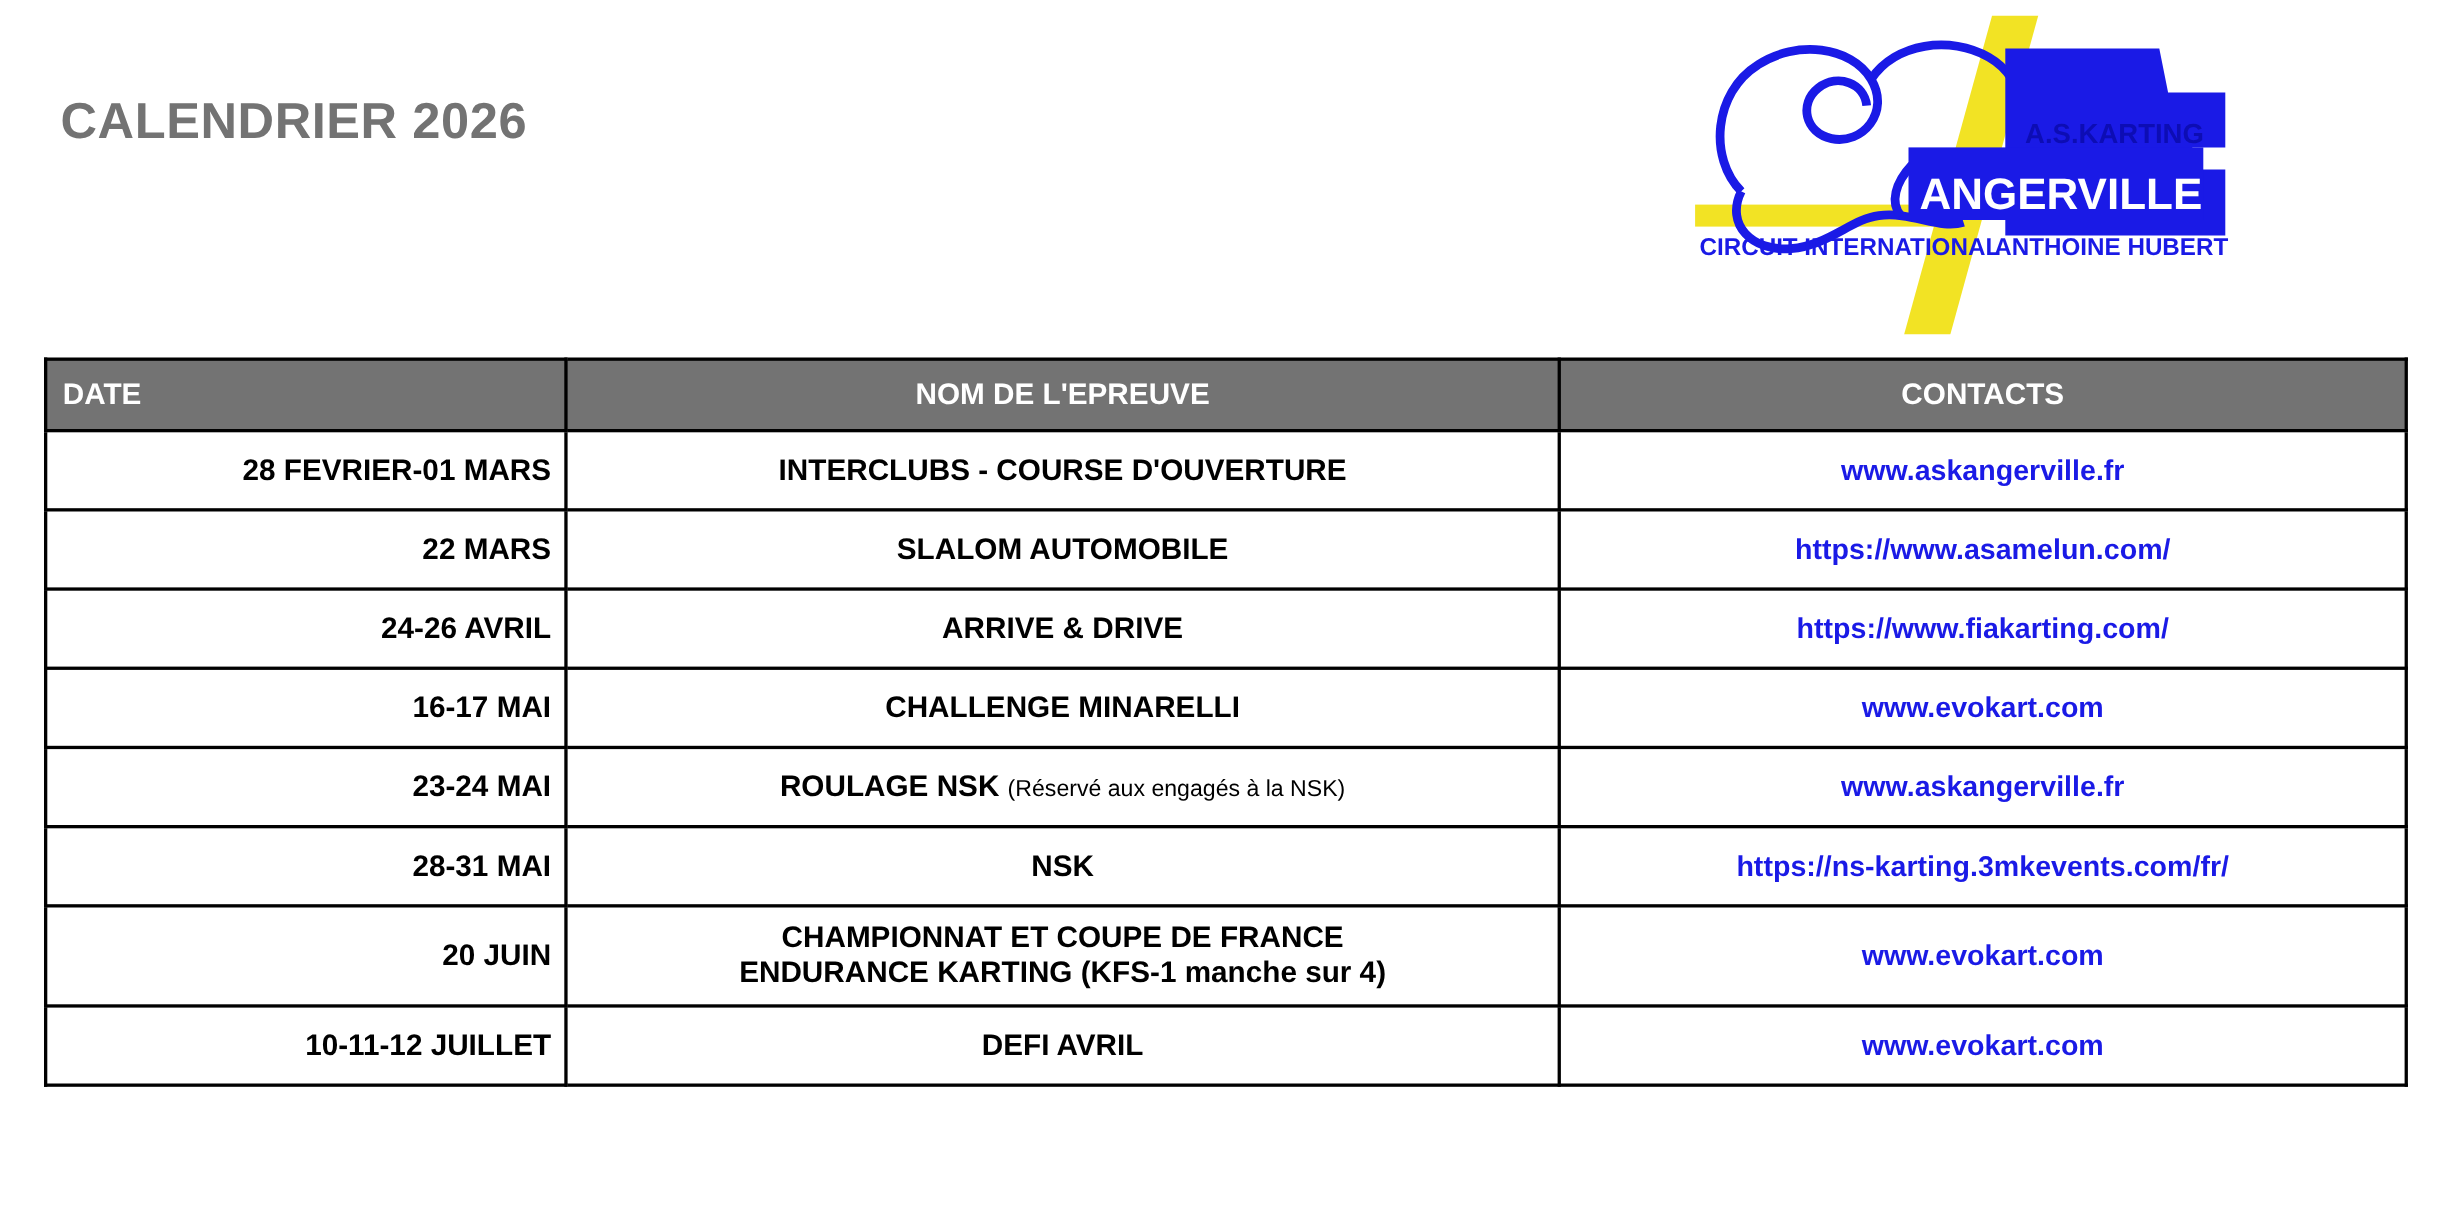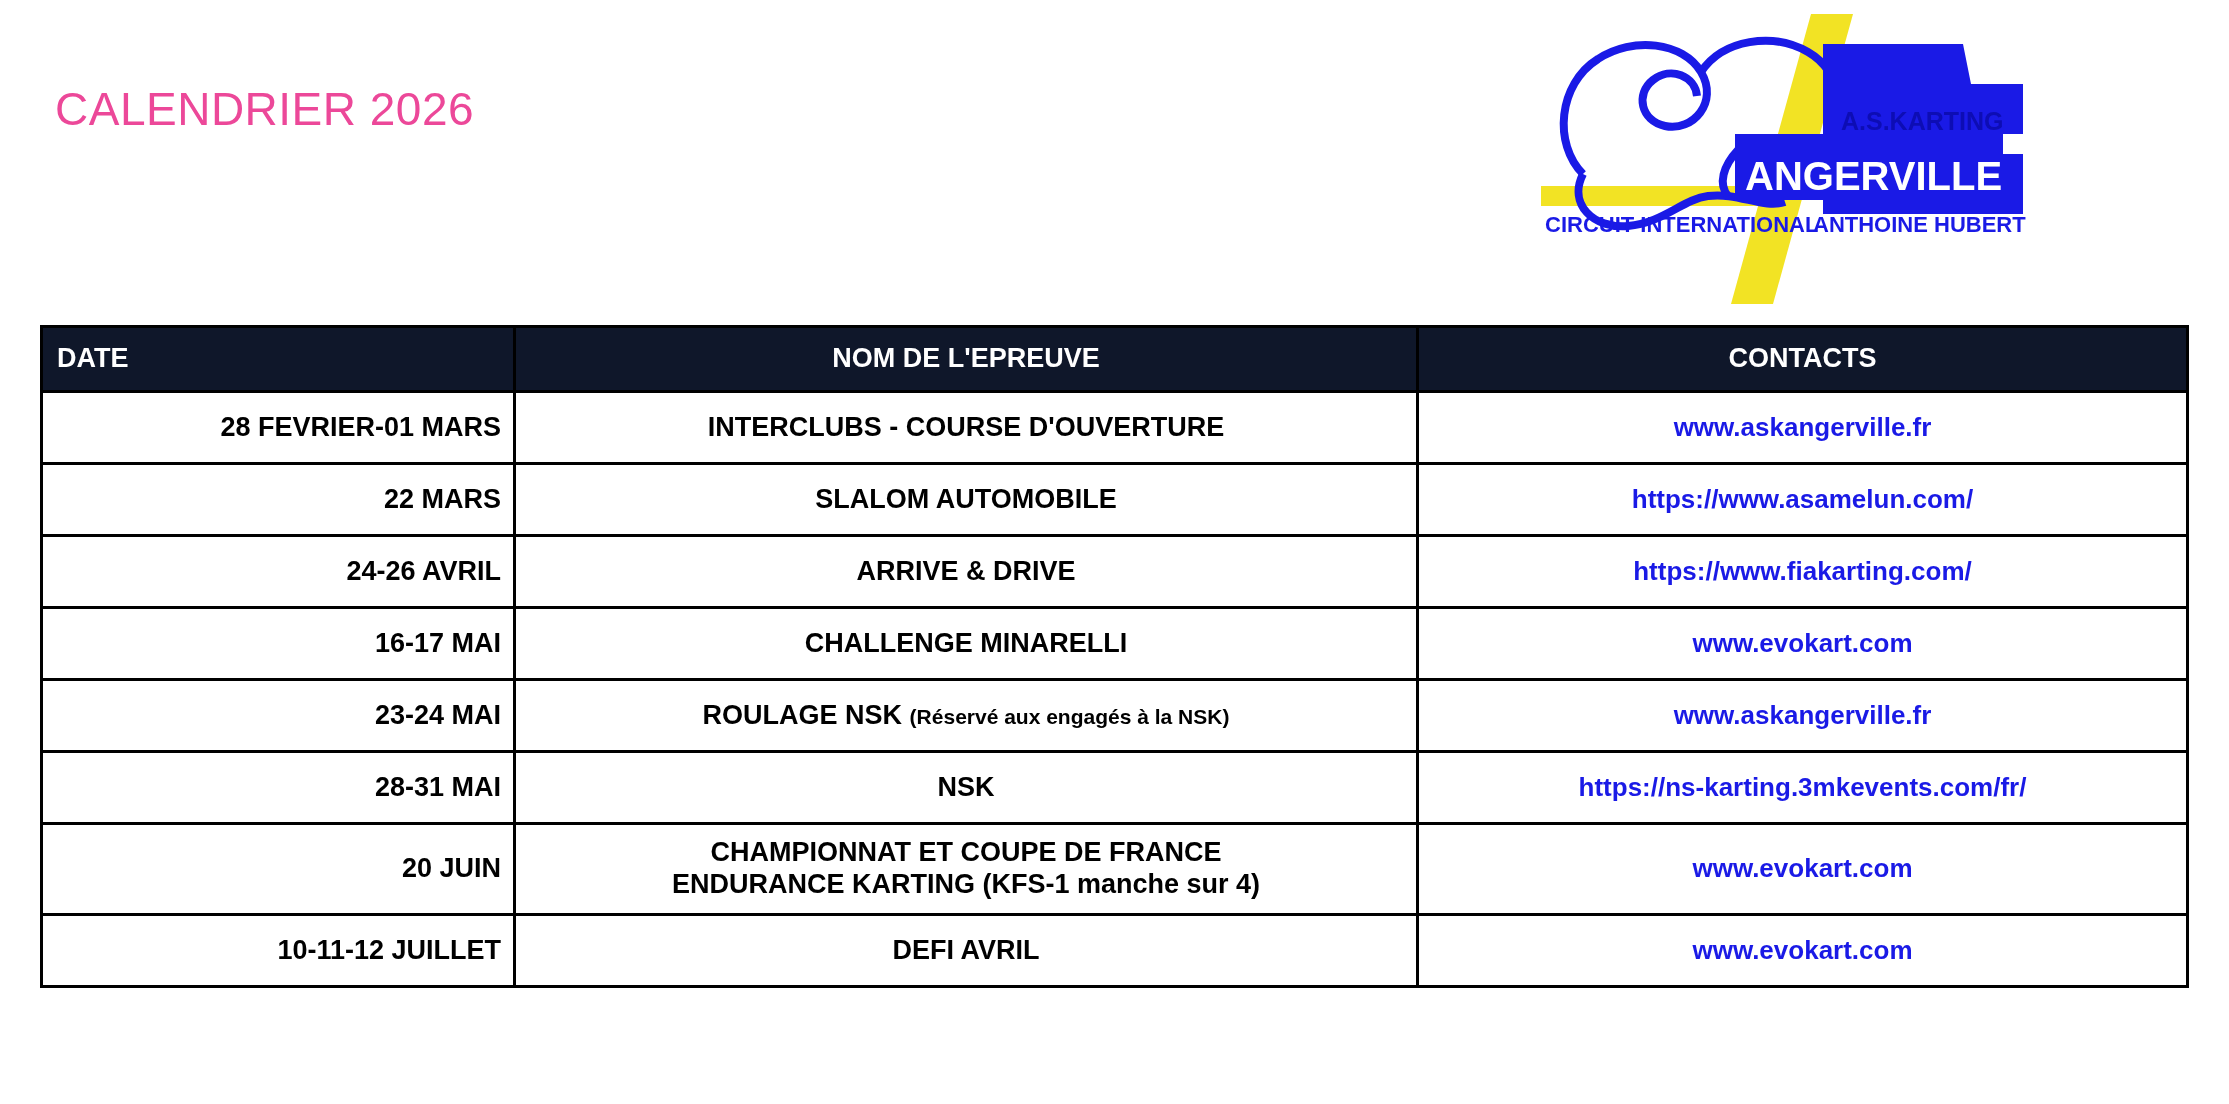--- a/index.html
+++ b/index.html
@@ -19,22 +19,22 @@
     width: 2229px;
     height: 1104px;
   }
 
   
   .title {
     position: absolute;
     left: 55px;
     top: 82px;
     font-size: 46px;
-    font-weight: normal;
-    color: #ec4899;
+    font-weight: bold;
+    color: #737373;
     letter-spacing: 0.5px;
     white-space: nowrap;
   }
 
   
   .logo {
     position: absolute;
     left: 1523px;
     top: 14px;
     width: 520px;
@@ -54,21 +54,21 @@
   .cal-table td, .cal-table th {
     border: 3px solid #000000;
     padding: 0;
     vertical-align: middle;
   }
   .col-date   { width: 473px; }
   .col-name   { width: 903px; }
   .col-contact{ width: 770px; }
 
   .hdr {
-    background: #0f172a;
+    background: #737373;
     color: #ffffff;
     font-size: 27px;
     font-weight: bold;
     height: 62px;
   }
   .hdr .cell-in { padding: 0 14px; }
   .hdr.date .cell-in { text-align: left; }
   .hdr.center .cell-in { text-align: center; }
 
   .row-cell {
@@ -82,21 +82,21 @@
   .cell-in {
     padding: 0 12px;
     line-height: 1.18;
   }
   .cell-date .cell-in { text-align: right; }
   .cell-name .cell-in { text-align: center; }
   .cell-contact .cell-in { text-align: center; }
 
   .sub {
     font-size: 21px;
-    font-weight: bold;
+    font-weight: normal;
   }
 
   .link {
     color: #1a1ae6;
     font-weight: bold;
     font-size: 26px;
     cursor: pointer;
   }
 
   .two-line span { display: block; }

